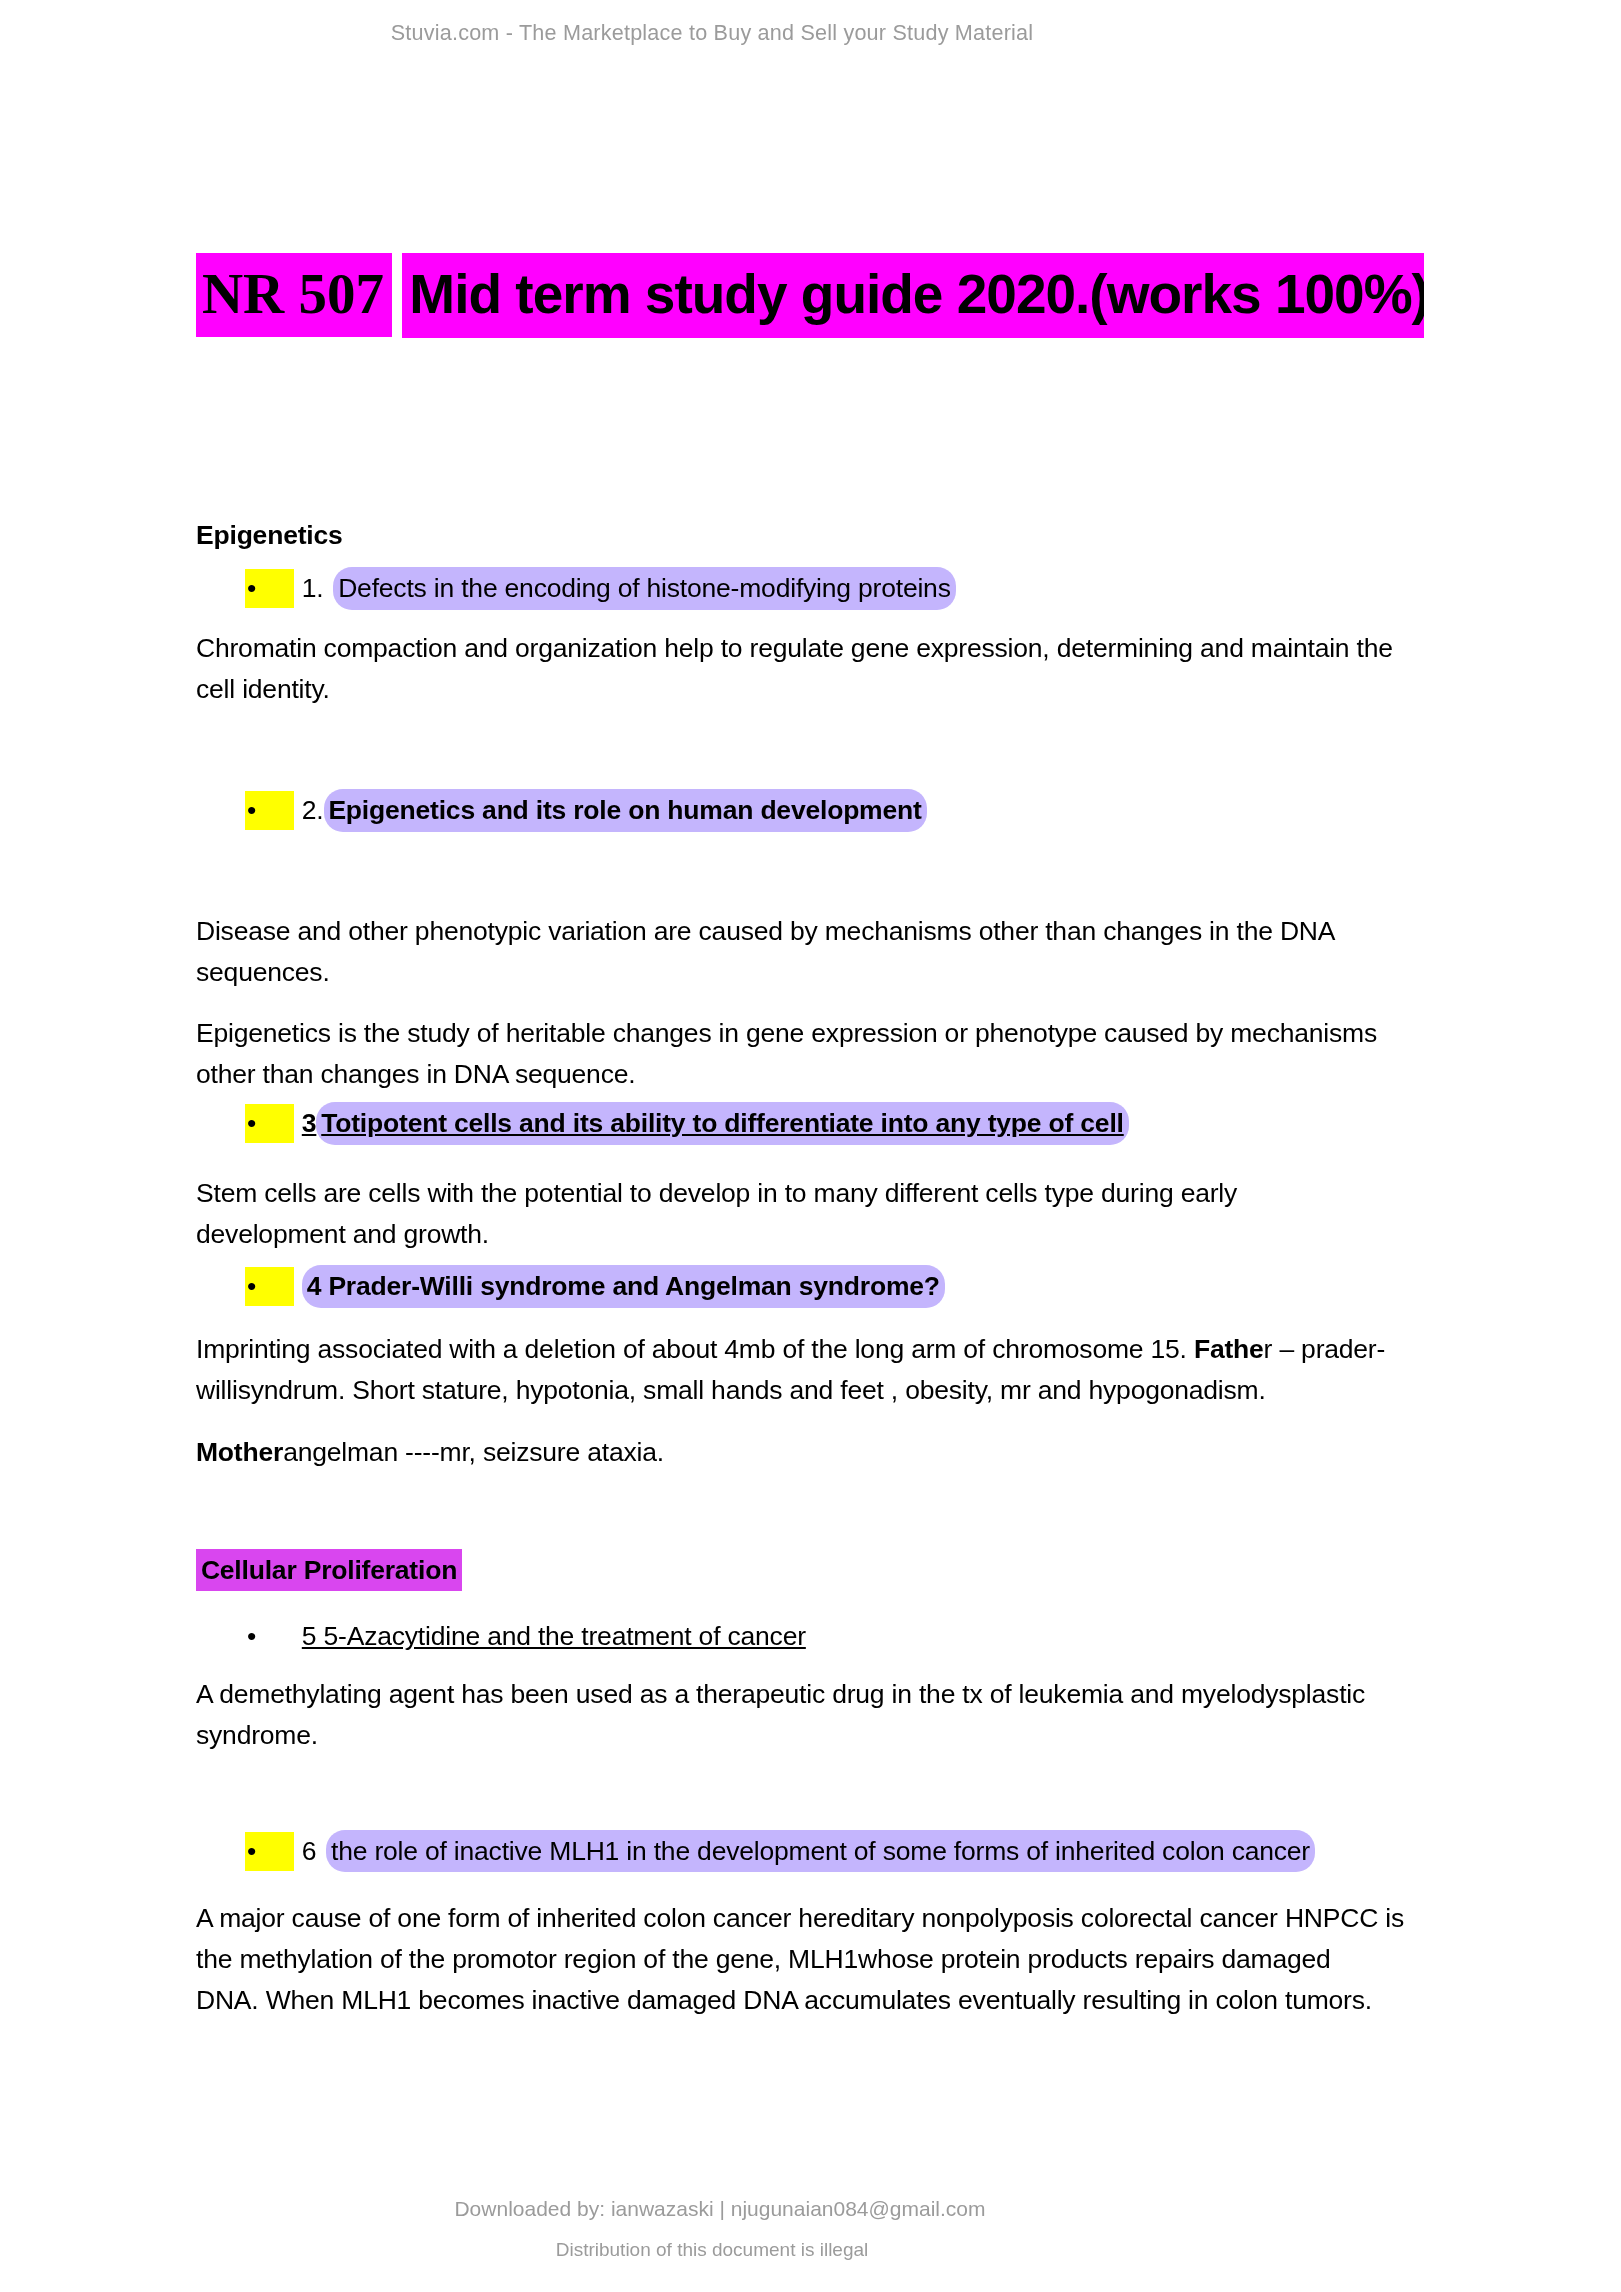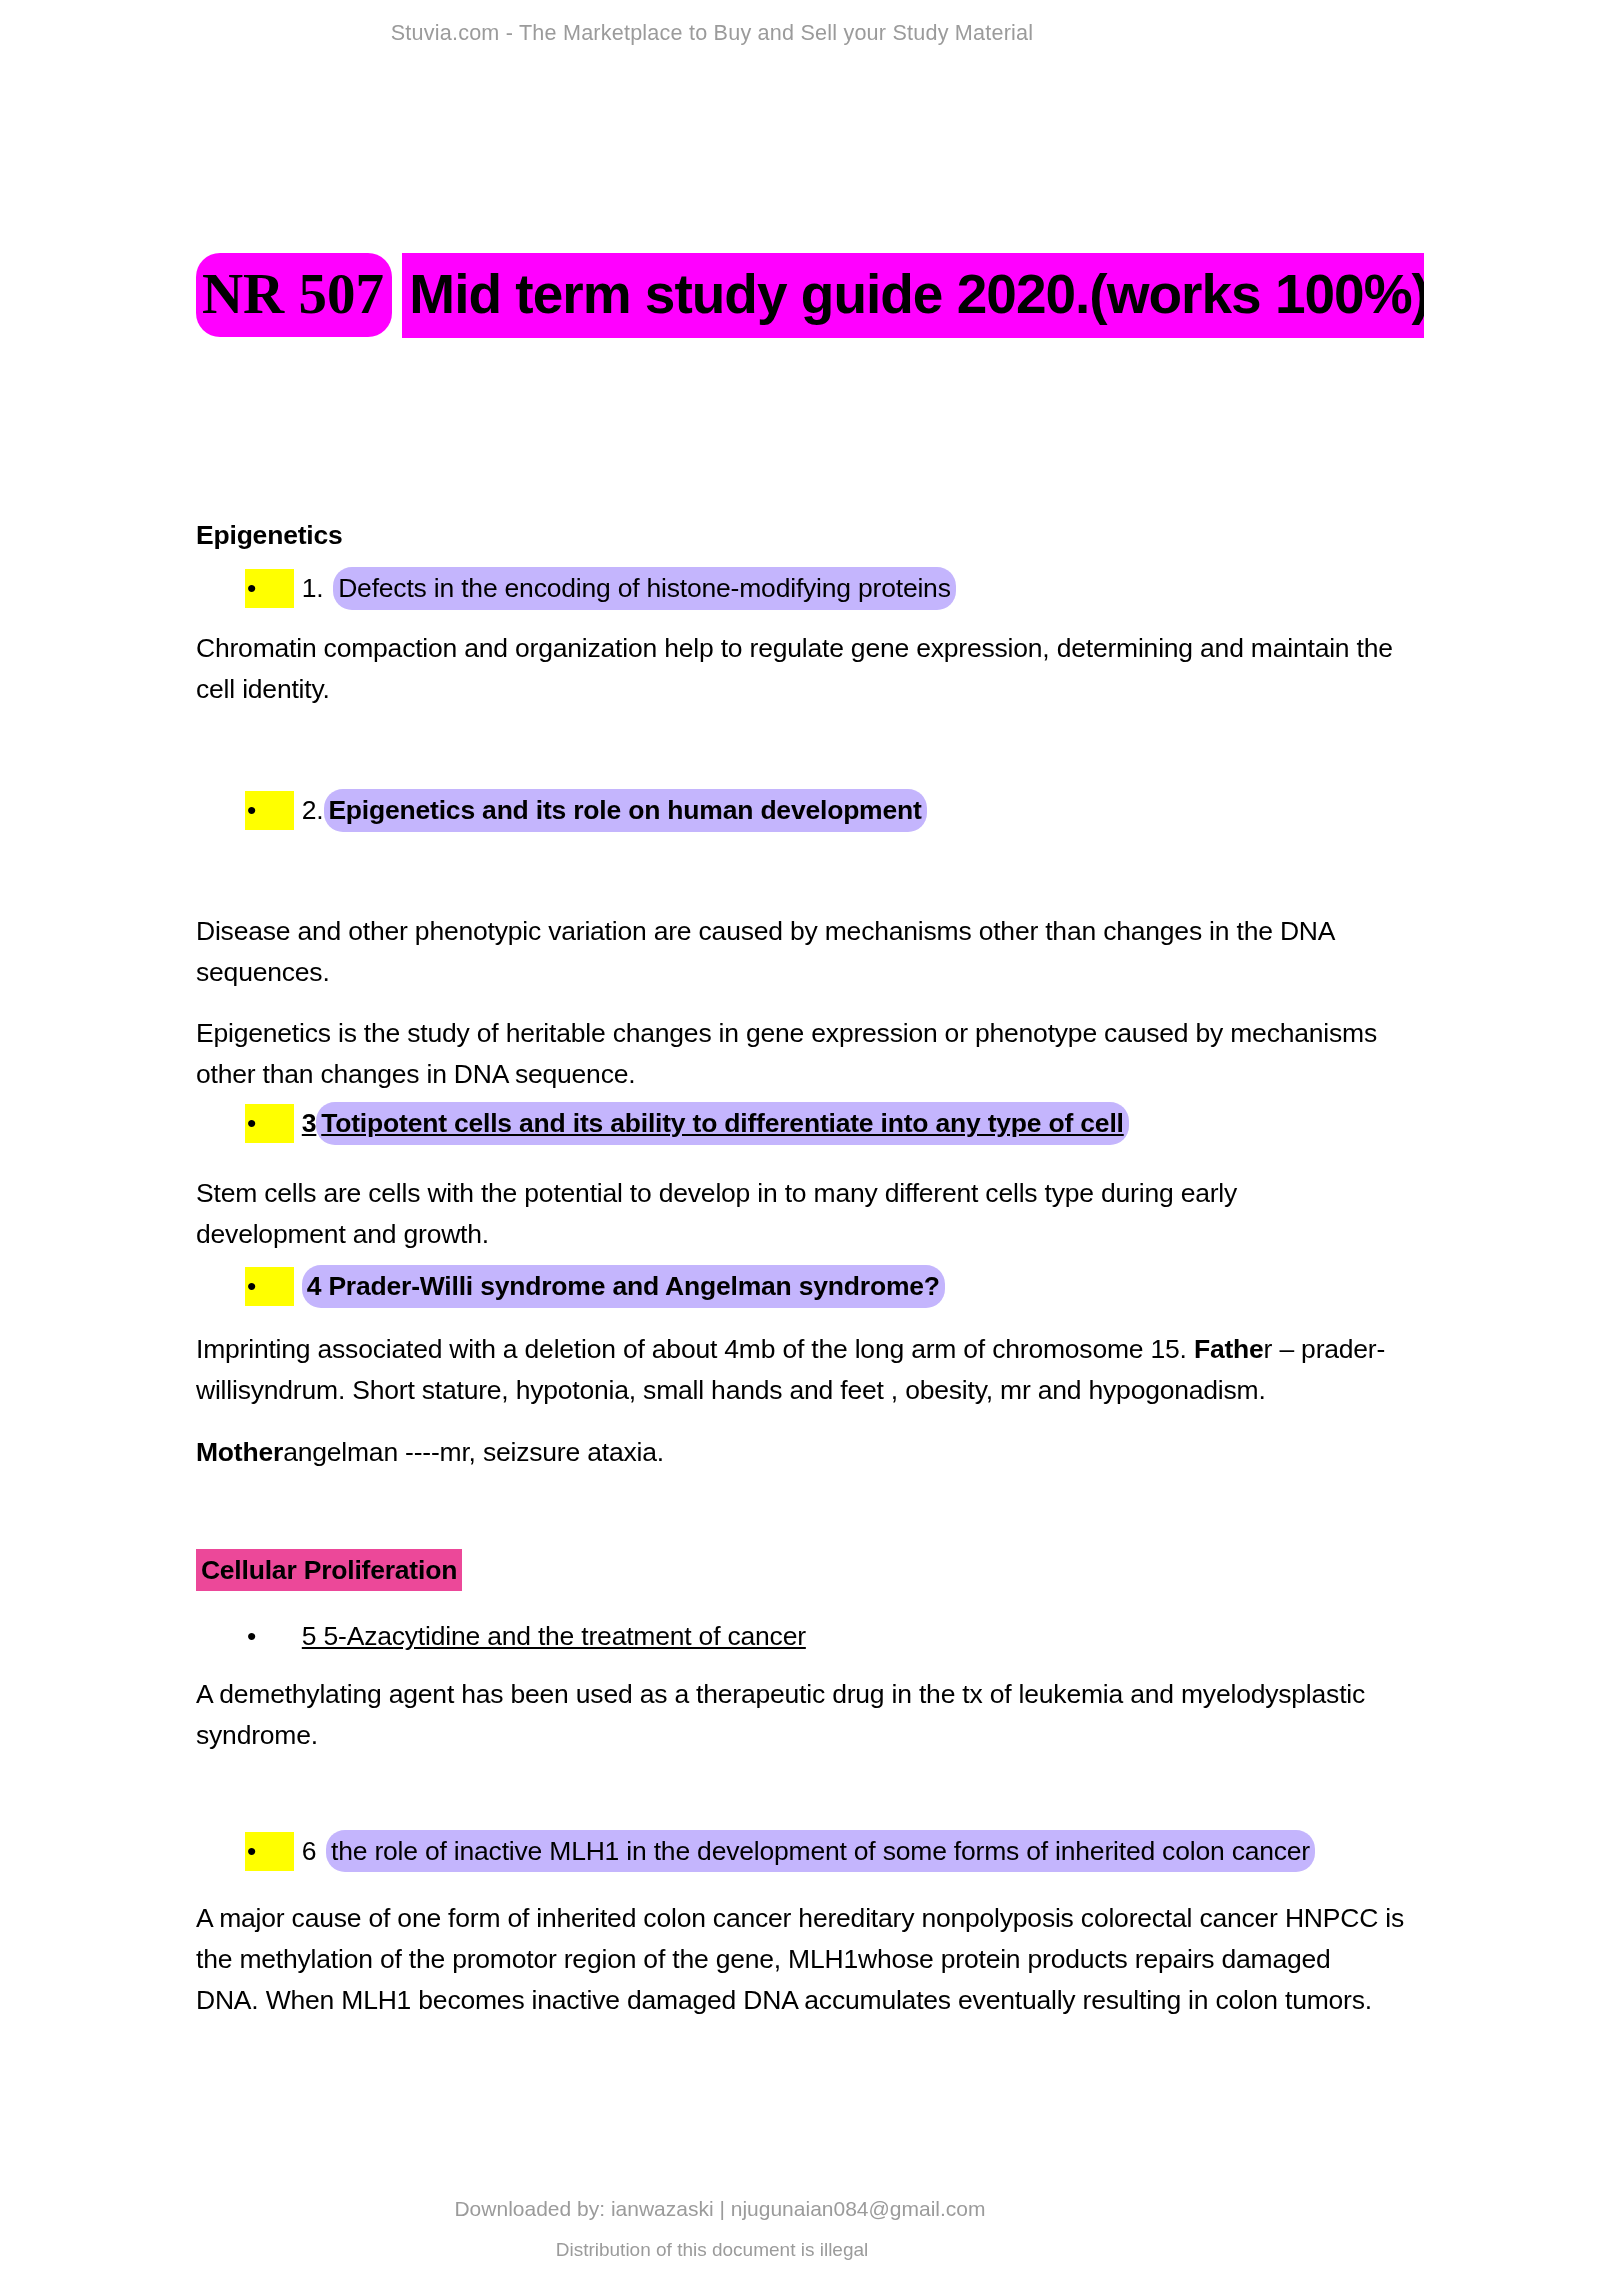--- a/index.html
+++ b/index.html
@@ -48,41 +48,40 @@
     margin-top: 253px;
     line-height: 82px;
     white-space: nowrap;
     font-weight: bold;
   }
   .t-course {
     font-family: "Liberation Serif", "DejaVu Serif", serif;
     font-size: 57px;
     background: #ff00ff;
     padding: 8.8px 7.8px 11.8px 5.9px;
-    border-radius: 24px;
   }
   .t-rest {
     font-family: "Liberation Sans", "DejaVu Sans", sans-serif;
     font-size: 55px;
     letter-spacing: -1px;
     background: #ff00ff;
     padding: 9.8px 9.8px 12.7px 7.8px;
     margin-left: 9.8px;
   }
 
   
   .heading {
     font-size: 26.5px;
     font-weight: bold;
     line-height: 39px;
     letter-spacing: -0.2px;
   }
   .heading-1 { margin-top: 173px; }
   .heading-2 { margin-top: 78px; }
-  .hl { background: #ec4899; margin-top: 16px; }
+  .hl { background: #d946ef; margin-top: 16px; }
   .heading-2 .hl { padding: 5.9px 4.9px; }
 
   
   .para {
     font-size: 26.5px;
     line-height: 41px;
     letter-spacing: -0.2px;
     white-space: pre;
   }
   .p-chromatin    { margin-top: 18.6px; }

